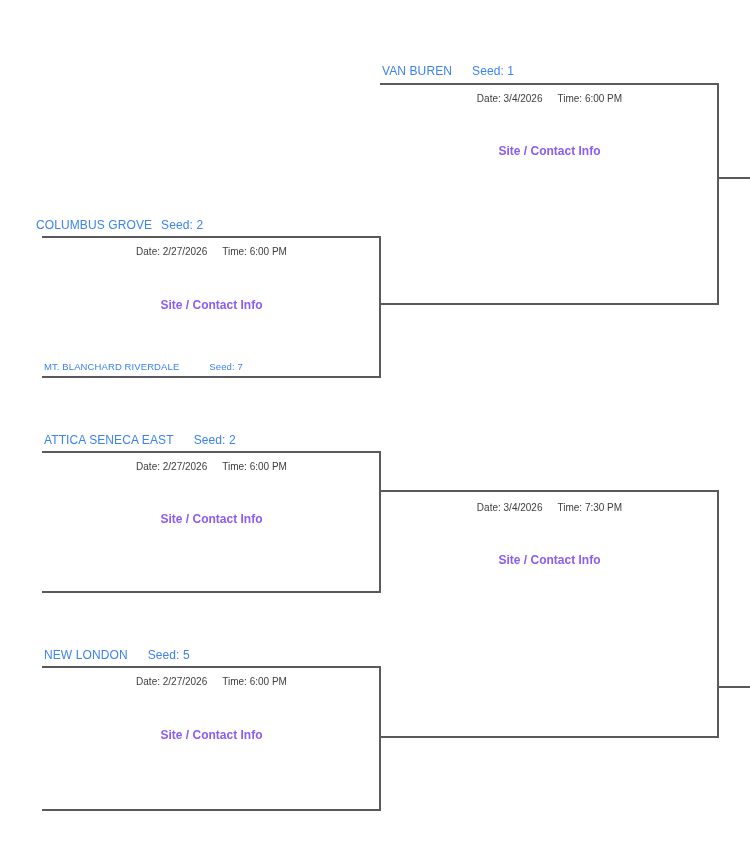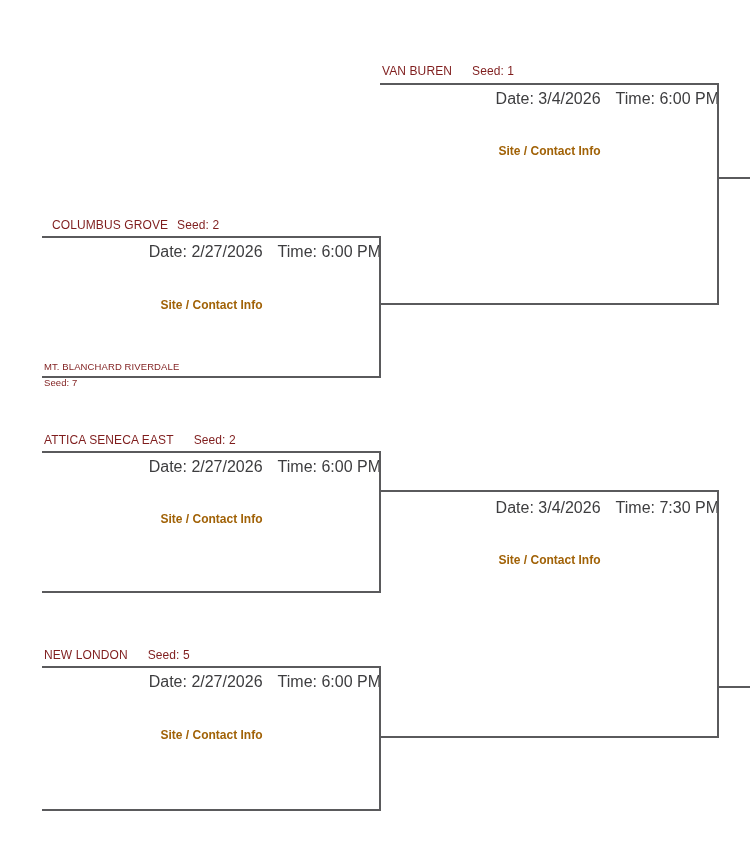--- a/index.html
+++ b/index.html
@@ -27,59 +27,58 @@
     background: #5a5a5c;
   }
   
   .team {
     position: absolute;
     display: flex;
     align-items: baseline;
     gap: 20px;
     font-size: 12px;
     line-height: 14px;
-    color: #7f1d1d;
+    color: #3b82f6;
     white-space: nowrap;
     letter-spacing: 0.1px;
   }
   .team.small {
     font-size: 9.5px;
     line-height: 12px;
-    gap: 4px;
-    flex-direction: column;
+    gap: 30px;
   }
   
   .meta {
     position: absolute;
     width: 339px;
-    text-align: right;
-    font-size: 16px;
+    text-align: center;
+    font-size: 10px;
     line-height: 14px;
     color: #3d3d3f;
     white-space: nowrap;
   }
   .meta .time-part {
     margin-left: 15px;
   }
   
   .site {
     position: absolute;
     width: 339px;
     text-align: center;
     font-size: 12px;
     line-height: 14px;
     font-weight: bold;
-    color: #a16207;
+    color: #8b5cf6;
     white-space: nowrap;
     cursor: pointer;
     text-decoration: none;
   }
 
   
-  .qf1-team-top      { left: 52px;  top: 218px; gap: 9px; }
+  .qf1-team-top      { left: 36px;  top: 218px; gap: 9px; }
   .qf1-line-top      { left: 42px;  top: 236px; width: 339px; }
   .qf1-date          { left: 42px;  top: 245px; }
   .qf1-site          { left: 42px;  top: 298px; }
   .qf1-team-bottom   { left: 44px;  top: 361px; }
   .qf1-line-bottom   { left: 42px;  top: 376px; width: 339px; }
   .qf1-line-right    { left: 379px; top: 236px; height: 142px; }
 
   
   .qf2-team-top      { left: 44px;  top: 433px; }
   .qf2-line-top      { left: 42px;  top: 451px; width: 339px; }

